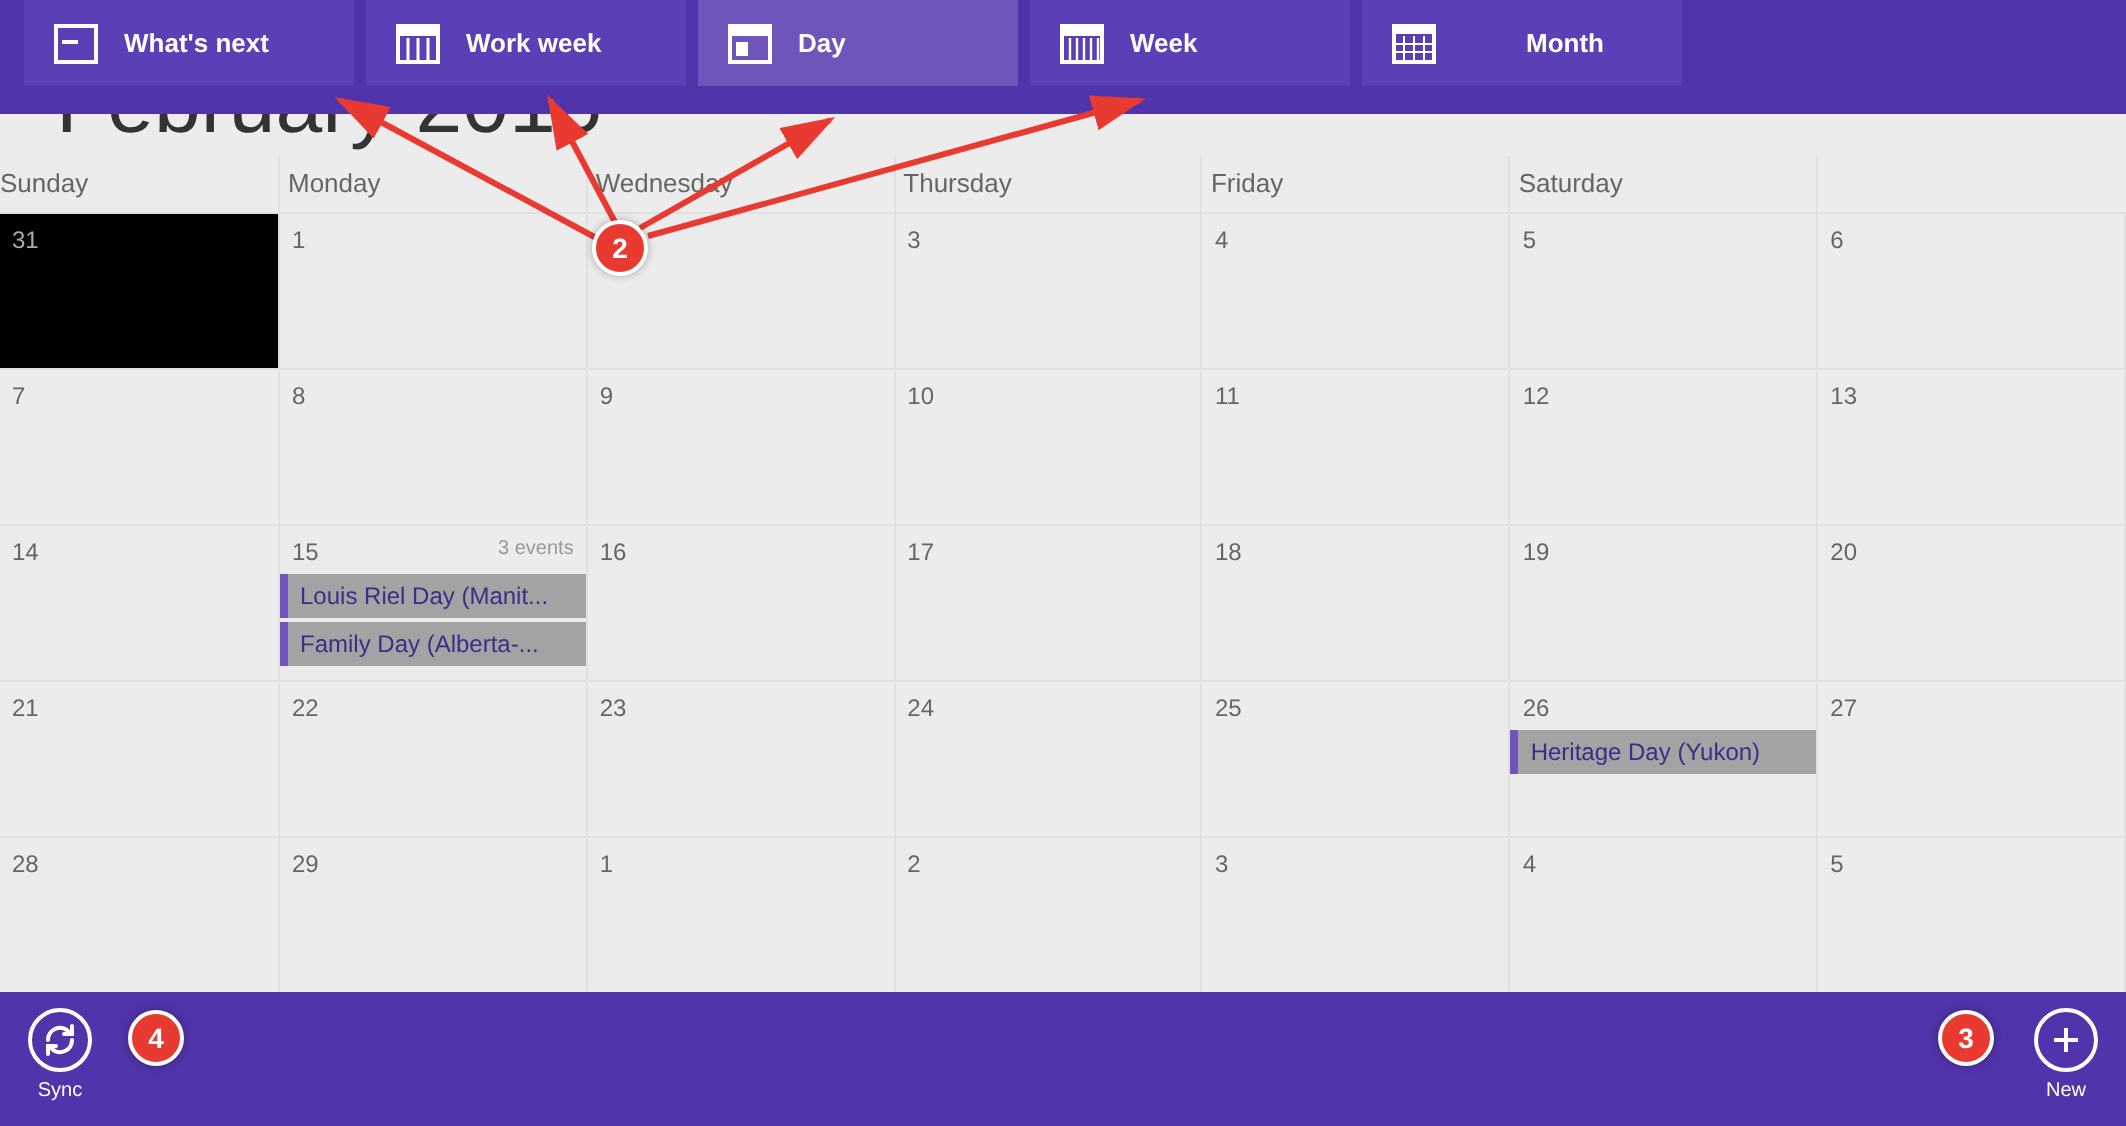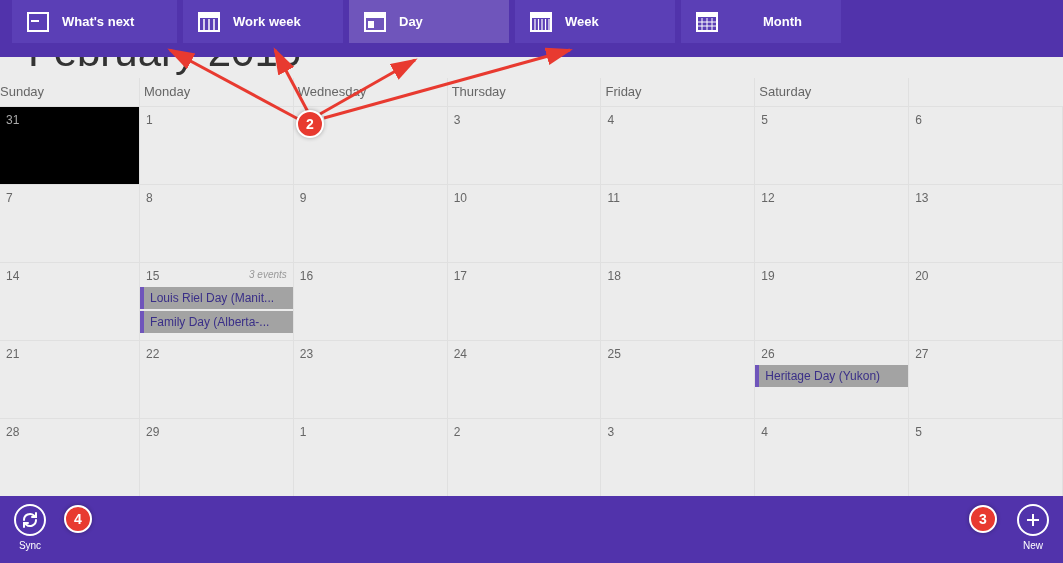--- a/index.html
+++ b/index.html
@@ -84,21 +84,21 @@
     border-top: 1px solid #e0e0e0;
     border-right: 1px solid #e0e0e0;
     position: relative;
     background: #ececec;
     font-size: 12px;
     color: #666;
     padding: 4px 4px;
   }
   .cell.prev { background: #000000; color: #aaa; }
   .cell .daynum { position: absolute; top: 6px; left: 6px; }
-  .cell .badge { position: absolute; top: 6px; right: 6px; font-size: 10px; color: #999; font-style: italic; }
+  .cell .badge { position: absolute; top: 6px; right: 6px; font-size: 10px; color: #999; }
   .events { position:absolute; top: 24px; left:0; right:0; }
   .event {
     background: #a3a3a3;
     border-left: 4px solid #6f55bb;
     color: #3a2f88;
     font-size: 12px;
     padding: 4px 6px;
     margin-bottom: 2px;
     white-space: nowrap;
     overflow: hidden;

